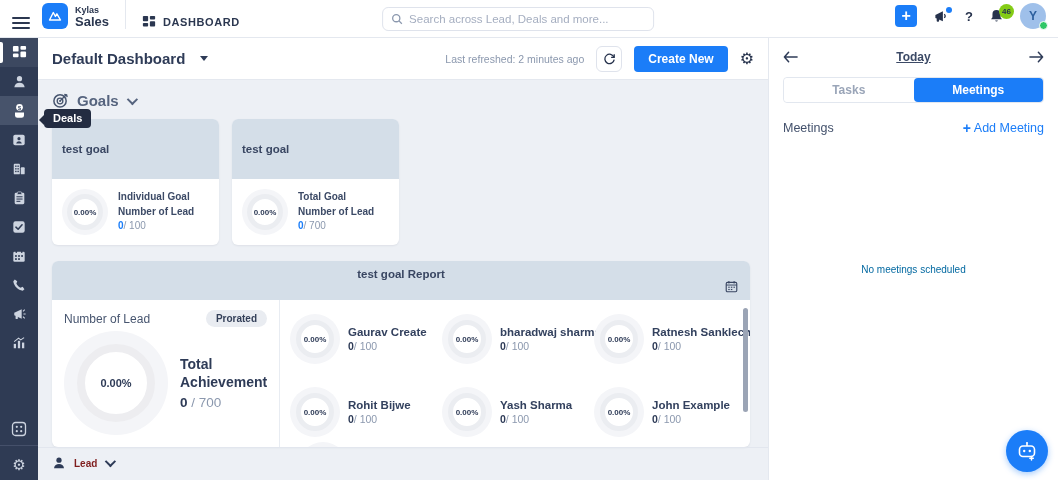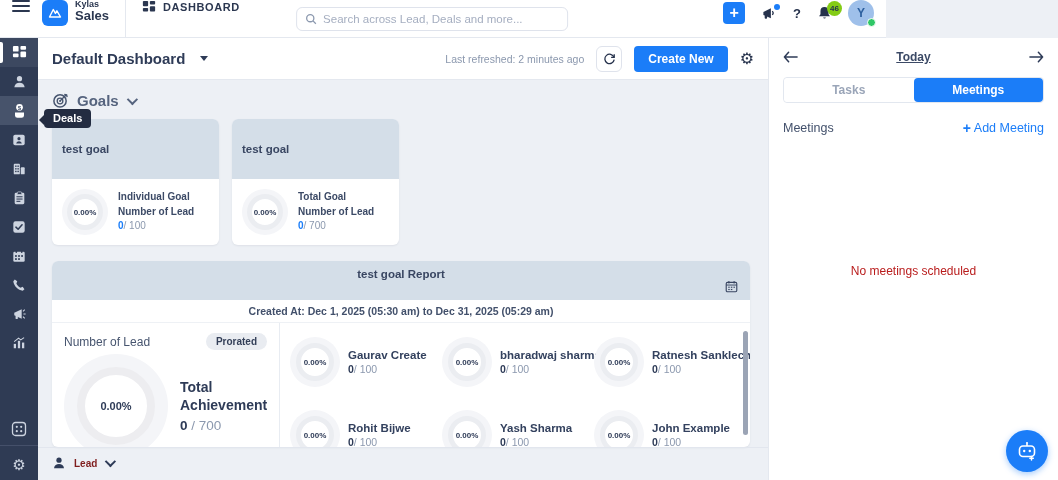--- a/index.html
+++ b/index.html
@@ -1,21 +1,21 @@
 <!DOCTYPE html>
 <html><head>
 <meta charset="utf-8">
 <style>
   * { margin:0; padding:0; box-sizing:border-box; }
   body { font-family:"Liberation Sans", sans-serif; background:#fff; }
   .app { position:relative; width:1058px; height:480px; overflow:hidden; background:#edf0f5; }
 
   
-  .topbar { position:absolute; top:0; left:0; width:886px; height:38px; background:#fff;
-            border-bottom:1px solid #e4e8ef; display:flex; align-items:flex-start; padding:0 12px; z-index:30; }
+  .topbar { position:absolute; top:0; left:0; width:1058px; height:38px; background:#fff;
+            border-bottom:1px solid #e4e8ef; display:flex; align-items:flex-end; padding:8px 12px; z-index:30; }
   .hamburger { width:18px; display:flex; flex-direction:column; gap:3px; cursor:pointer; margin-right:12px; }
   .hamburger span { height:2px; background:#2b3750; border-radius:2px; }
   .logo { width:26px; height:26px; border-radius:6px; background:#1b7df8; display:flex; align-items:center; justify-content:center; margin-right:7px; }
   .brand { display:flex; flex-direction:column; line-height:1.05; }
   .brand .co { font-size:9px; font-weight:bold; color:#2b3750; }
   .brand .prod { font-size:13px; font-weight:bold; color:#2b3750; }
   .vdiv { width:1px; height:38px; background:#e4e8ef; margin:0 16px; }
   .navdash { display:flex; align-items:center; gap:7px; }
   .navdash .lbl { font-size:11px; font-weight:bold; letter-spacing:.6px; color:#2b3750; }
   .search { position:absolute; left:50%; top:7px; transform:translateX(-54%); width:272px; height:24px;
@@ -111,21 +111,21 @@
   .date-lbl { font-size:12px; font-weight:bold; color:#3c4a66; text-decoration:underline; cursor:pointer; }
   .arrow-btn { cursor:pointer; display:flex; align-items:center; }
   .tabs { display:flex; margin-top:13px; border:1px solid #e2e7ef; border-radius:4px; height:26px; }
   .tab { flex:1; display:flex; align-items:center; justify-content:center; font-size:12px; font-weight:bold; cursor:pointer; }
   .tab.inactive { color:#9aa5b8; background:#fff; border-radius:4px; }
   .tab.active { color:#fff; background:#1b7df8; border-radius:4px; }
   .meet-row { display:flex; align-items:center; justify-content:space-between; margin-top:17px; }
   .meet-lbl { font-size:12.5px; color:#42506b; }
   .add-meet { font-size:12.5px; color:#1b7df8; cursor:pointer; display:flex; gap:3px; align-items:center; }
   .add-meet .plus { font-weight:bold; font-size:14px; }
-  .empty-msg { text-align:center; font-size:12px; color:#b91c1c; margin-top:128px; }
+  .empty-msg { text-align:center; font-size:10px; color:#0369a1; margin-top:128px; }
   .fab { position:absolute; right:10px; bottom:8px; width:42px; height:42px; border-radius:50%; background:#1b7df8;
          display:flex; align-items:center; justify-content:center; cursor:pointer; box-shadow:0 2px 6px rgba(27,125,248,.4); }
 </style>
 </head>
 <body>
 
 <div class="app">
 
   <div class="topbar">
     <div class="hamburger">
@@ -358,21 +358,20 @@
               <rect x="10.4" y="1.2" width="1.6" height="3.2" rx="0.8" fill="#394662"></rect>
             <line x1="1.5" y1="6.2" x2="14.5" y2="6.2" stroke="#394662" stroke-width="1.2"></line>
             <rect x="4" y="8.2" width="1.8" height="1.4" fill="#394662"></rect>
               <rect x="7.2" y="8.2" width="1.8" height="1.4" fill="#394662"></rect>
               <rect x="10.4" y="8.2" width="1.8" height="1.4" fill="#394662"></rect>
             <rect x="4" y="11" width="1.8" height="1.4" fill="#394662"></rect>
               <rect x="7.2" y="11" width="1.8" height="1.4" fill="#394662"></rect>
           </svg>
         </span>
       </div>
-      <div class="r-date">Created At: Dec 1, 2025 (05:30 am) to Dec 31, 2025 (05:29 am)</div>
       <div class="r-body">
         <div class="r-left">
           <div class="r-left-top">
             <span class="metric-lbl">Number of Lead</span>
             <span class="prorated">Prorated</span>
           </div>
           <div class="r-left-main">
             <div class="donut lg">
               <div class="donut-inner">0.00%</div>
             </div>

